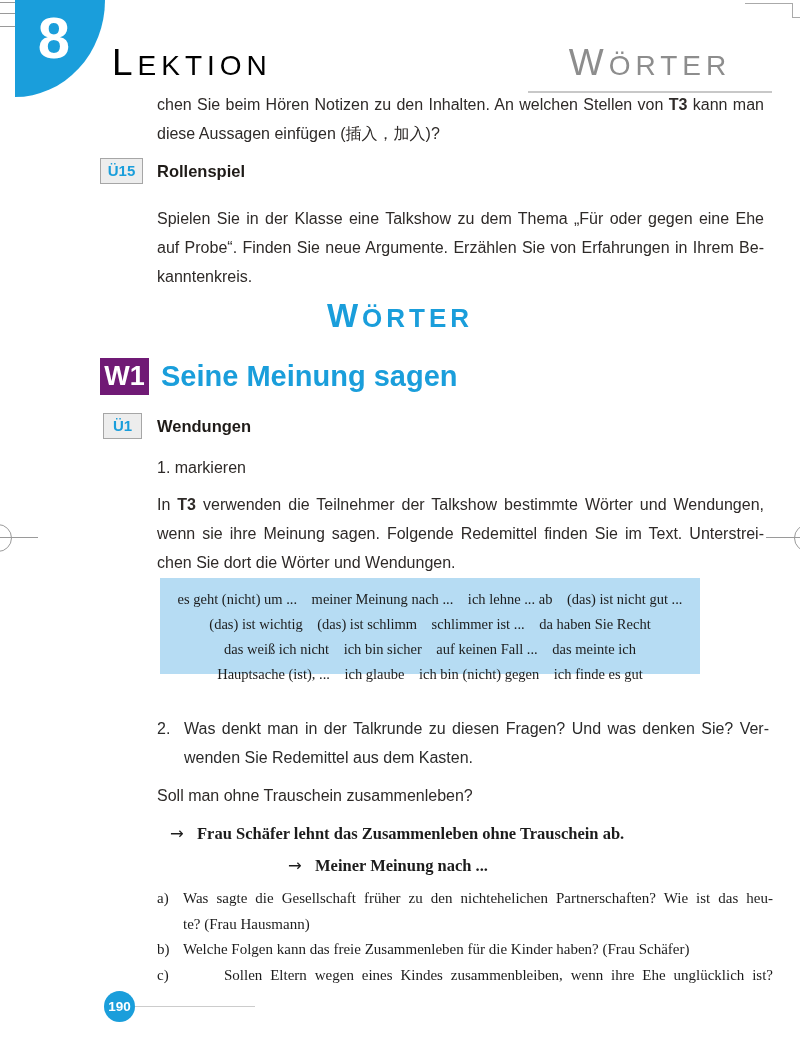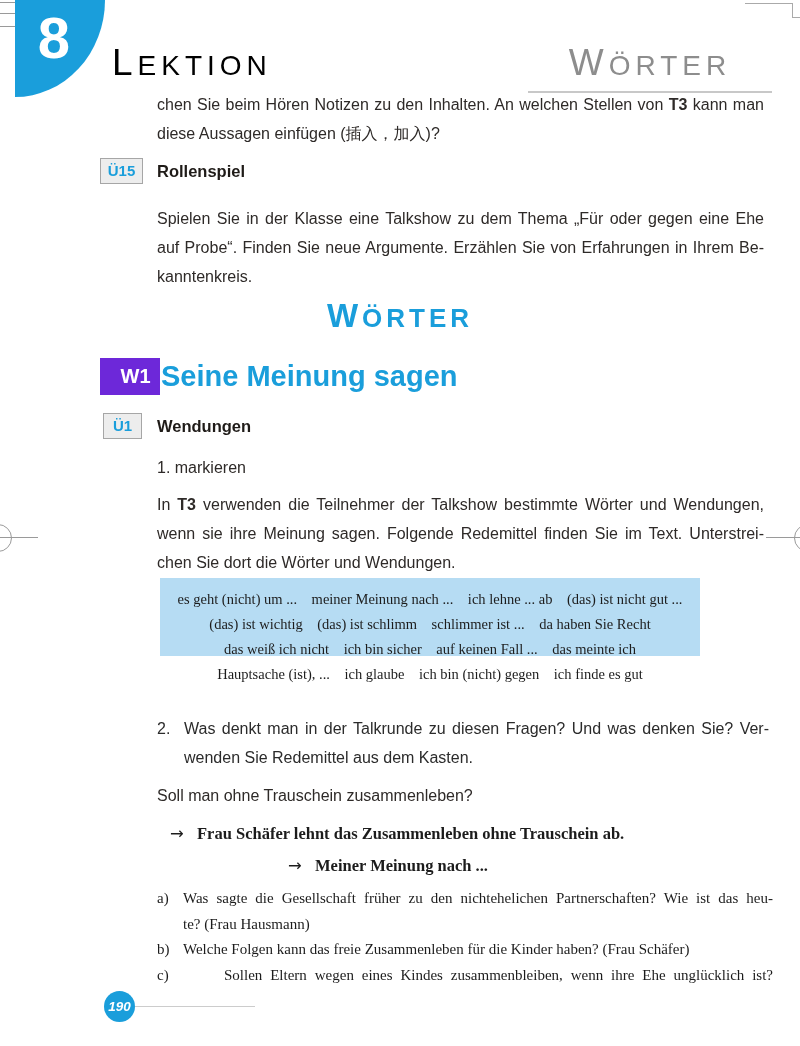--- a/index.html
+++ b/index.html
@@ -66,31 +66,31 @@
   
   .section-heading {
     position: absolute; left: 0; width: 800px; top: 299px;
     text-align: center; color: #1a9edb; font-weight: bold;
   }
   .section-heading .smallcaps { font-size: 26px; letter-spacing: 4px; }
   .section-heading .smallcaps::first-letter { font-size: 33px; }
 
   .w-badge {
     position: absolute; left: 100px; top: 358px; width: 49px; height: 37px;
-    background: #6d28d9; color: #fff; font-weight: bold; font-size: 20px;
-    text-align: center; line-height: 37px; padding-left: 11px;
+    background: #701a75; color: #fff; font-weight: bold; font-size: 27px;
+    text-align: center; line-height: 37px;
   }
   .w-title {
     position: absolute; left: 161px; top: 358px;
     color: #1a9edb; font-weight: bold; font-size: 29px; line-height: 37px;
   }
 
   
   .phrase-box {
-    position: absolute; left: 160px; top: 578px; width: 540px; height: 78px;
+    position: absolute; left: 160px; top: 578px; width: 540px; height: 96px;
     background: #b6dcf3;
     font-family: "Liberation Serif", serif;
     font-size: 14.5px; line-height: 25px; color: #1c1c1c;
     padding-top: 9px; box-sizing: border-box;
     white-space: pre-wrap;
   }
 
   
   .marker-row { position: absolute; left: 157px; width: 612px; display: flex; }
   .marker-row .marker { flex: 0 0 27px; }
@@ -114,21 +114,21 @@
   }
   .q-item { display: flex; }
   .q-item .marker { flex: 0 0 26px; }
   .q-item .body { flex: 1 1 auto; }
 
   
   .page-circle {
     position: absolute; left: 104px; top: 991px; width: 31px; height: 31px;
     border-radius: 50%; background: #1a9edb;
     color: #fff; font-size: 13.5px; font-weight: bold;
-    text-align: center; line-height: 31px; font-style: italic;
+    text-align: center; line-height: 31px;
   }
   .footer-line {
     position: absolute; left: 135px; top: 1006px; width: 120px; height: 1px;
     background: #cccccc;
   }
 
   
   .crop-rect-1 { position: absolute; left: -2px; top: 2px; width: 45px; height: 10px; background: #fff; border: 1px solid #9a9a9a; }
   .crop-rect-2 { position: absolute; left: -2px; top: 13px; width: 22px; height: 12px; background: #fff; border: 1px solid #9a9a9a; }
   .crop-tr-h1 { position: absolute; left: 745px; top: 3px; width: 48px; height: 1px; background: #aaa; }

